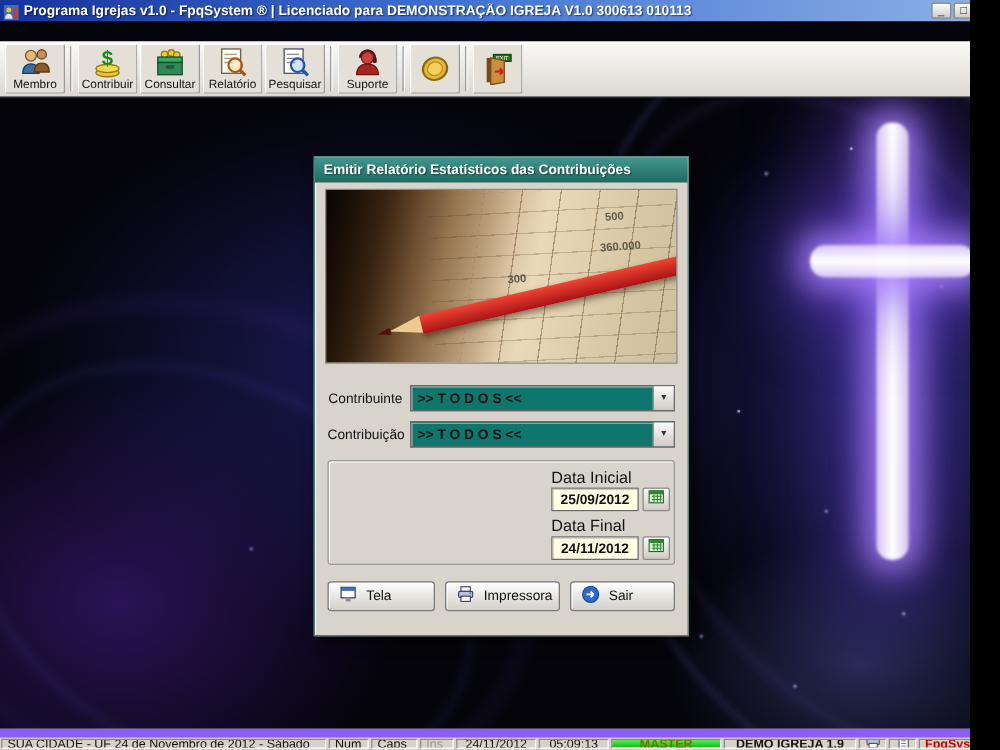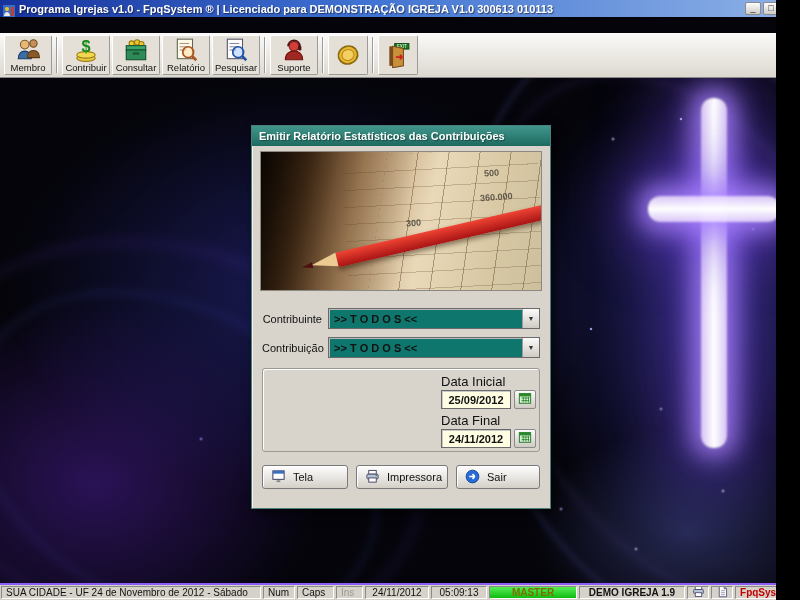--- a/index.html
+++ b/index.html
@@ -113,21 +113,21 @@
 
   .btn-row { display:flex; justify-content:space-between; margin:13px 10px 0 10px; }
   .dbtn { height:24px; background:linear-gradient(#fefefe,#d4d0c8); border:1px solid #7a7a7a; border-radius:3px;
     display:flex; align-items:center; gap:7px; padding:0 8px; font-size:11px; color:#111;
     box-shadow:inset 1px 1px 0 #fff; }
   .dbtn svg { width:15px; height:15px; }
   .b-tela { width:86px; } .b-imp { width:92px; } .b-sair { width:84px; }
 
   
   .statusbar { position:absolute; bottom:0; left:0; width:800px; height:17px; background:#d6d2ca;
-    border-top:2px solid #8b5cf6; display:flex; align-items:stretch; font-size:10px; color:#111; }
+    border-top:7px solid #8b5cf6; display:flex; align-items:stretch; font-size:10px; color:#111; }
   .panel { border:1px solid; border-color:#8a8a8a #ffffff #ffffff #8a8a8a; margin:1px;
     display:flex; align-items:center; padding:0 4px; white-space:nowrap; overflow:hidden; }
   .p-loc { flex:1; }
   .p-num { width:32px; } .p-caps { width:37px; } .p-ins { width:27px; color:#9a9a92; }
   .p-date { width:64px; justify-content:center; } .p-time { width:56px; justify-content:center; }
   .p-master { width:88px; justify-content:center; font-weight:bold; }
   .p-church { width:106px; justify-content:center; font-weight:bold; }
   .p-ico { width:22px; justify-content:center; padding:0; }
   .p-ico svg { width:13px; height:13px; }
   .p-brand { width:64px; justify-content:center; font-weight:bold; }

